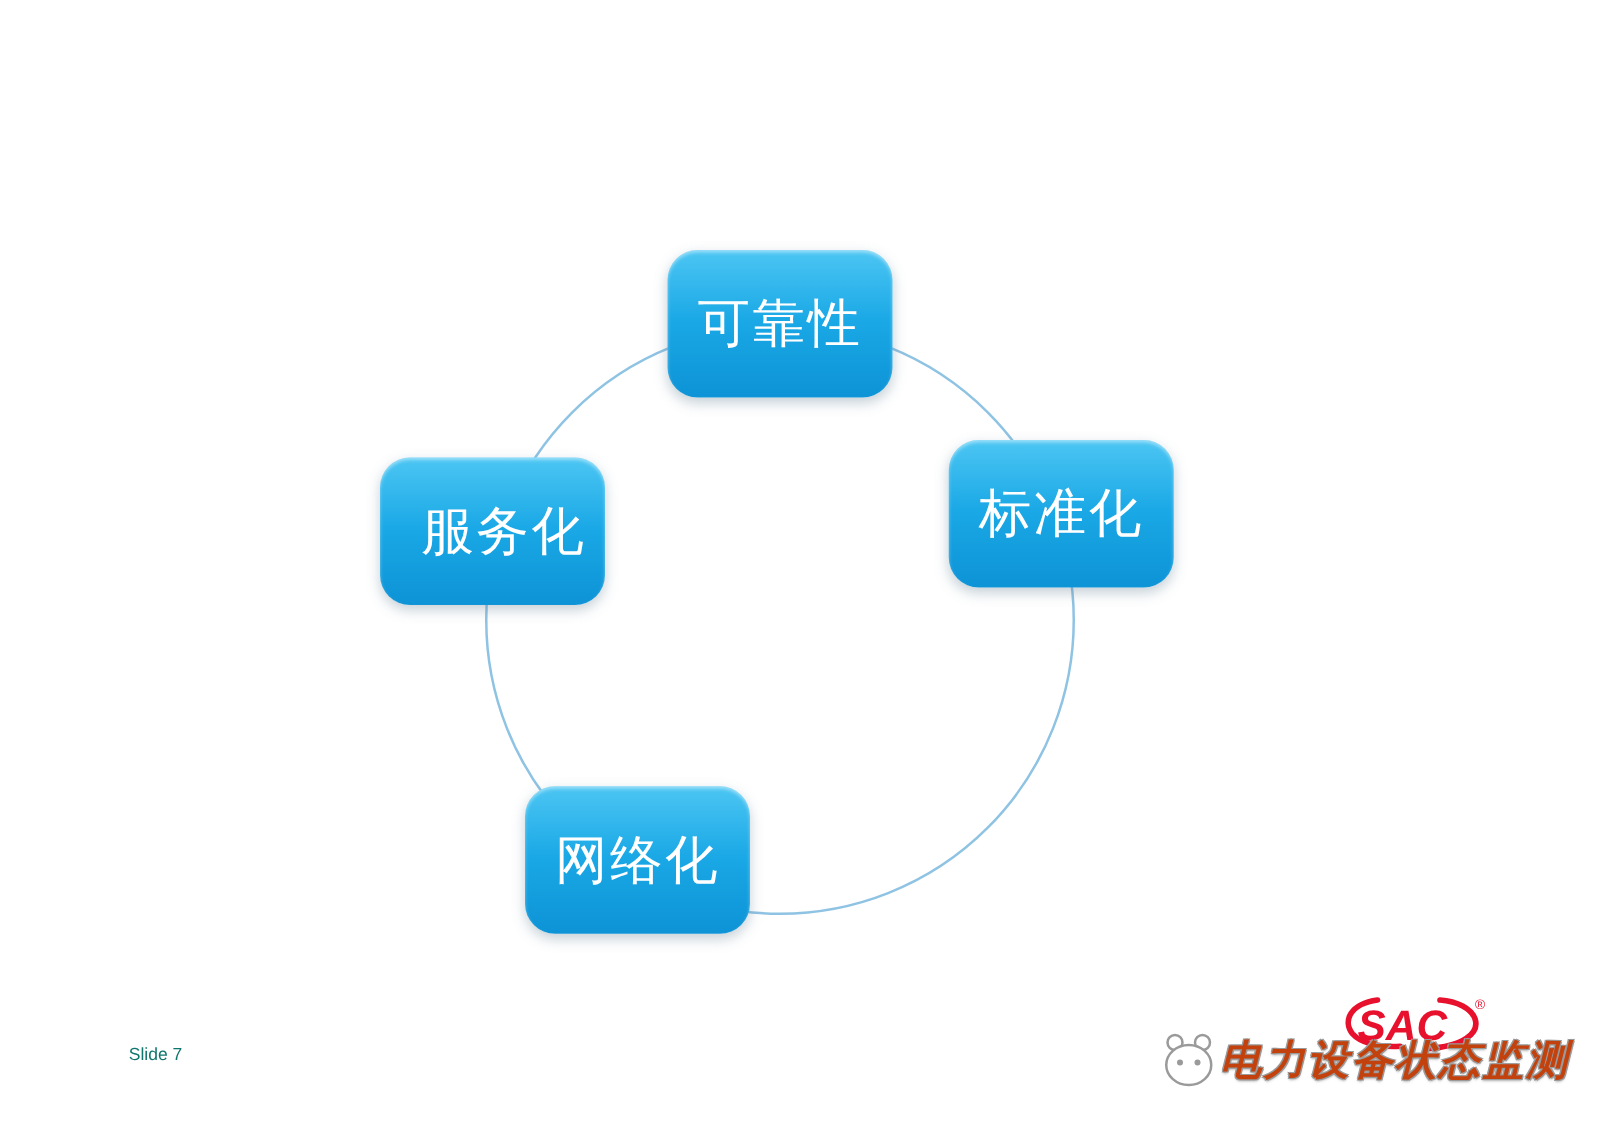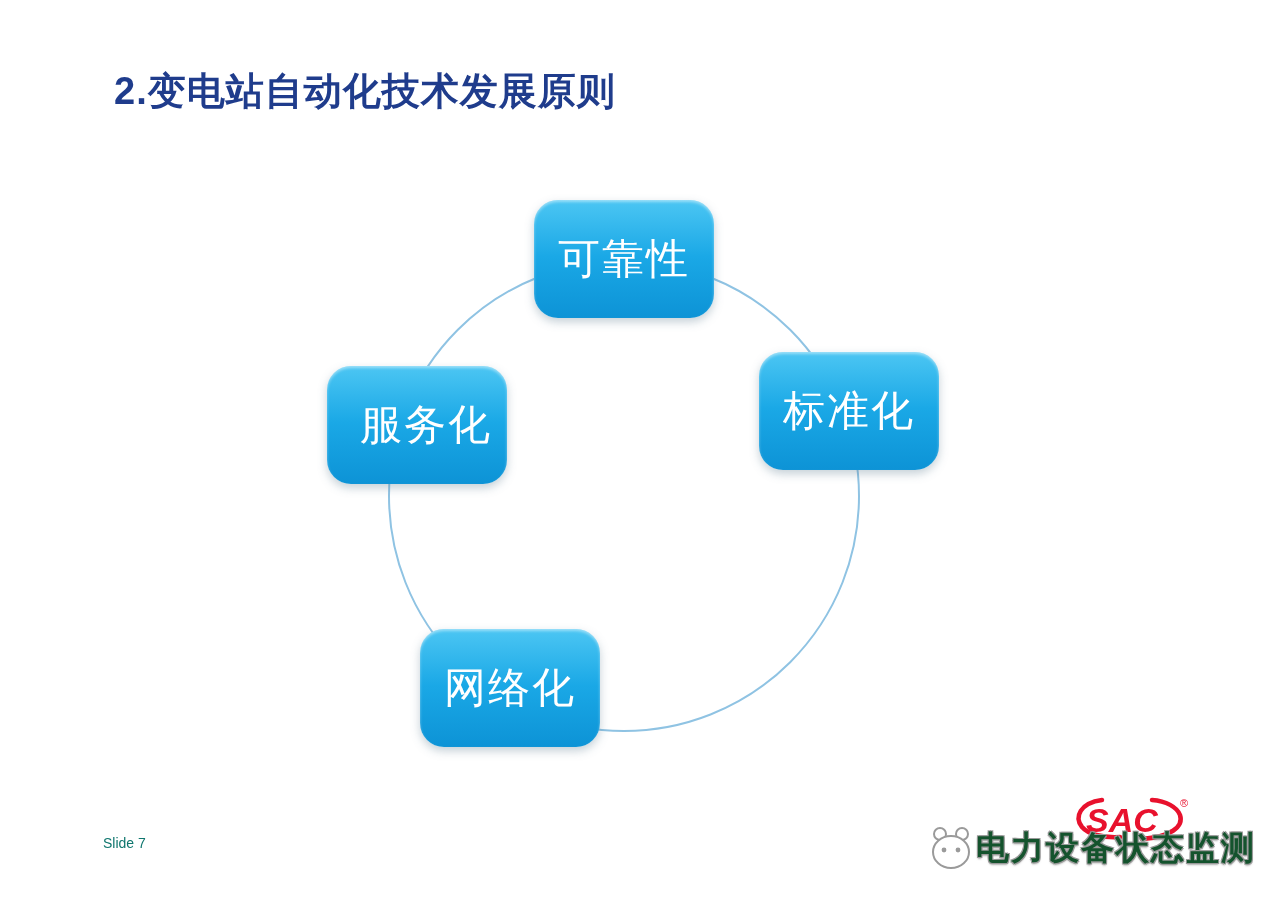--- a/index.html
+++ b/index.html
@@ -43,21 +43,21 @@
     z-index: 1;
   }
   .node span {
     color: #ffffff;
     font-size: 42px;
     font-weight: 500;
     letter-spacing: 2px;
     white-space: nowrap;
   }
   .node-top          { left: 534px; top: 200px; }
-  .node-left         { left: 327px; top: 366px; padding-left: 18px; }
+  .node-left         { left: 304px; top: 366px; padding-left: 18px; }
   .node-right        { left: 759px; top: 352px; }
   .node-bottom-left  { left: 396px; top: 629px; margin-left: 24px; }
   .node-bottom-right { left: 672px; top: 629px; }
 
   .slide-number {
     position: absolute;
     left: 103px; top: 835px;
     font-size: 14px;
     font-weight: 400;
     color: #0f766e;
@@ -74,36 +74,36 @@
     position: absolute;
     left: 926px; top: 824px;
     display: flex; align-items: center;
     z-index: 3;
   }
   .watermark-icon { width: 50px; height: 48px; flex: 0 0 auto; }
   .watermark-text {
     font-size: 33px;
     font-weight: 800;
     letter-spacing: 2px;
-    color: #14532d;
+    color: #c2410c;
     white-space: nowrap;
     text-shadow:
       -1px -1px 0 #9a9a9a,
        1px -1px 0 #9a9a9a,
       -1px  1px 0 #9a9a9a,
        1px  1px 0 #9a9a9a,
        0    2px 2px rgba(120,120,120,0.6);
+    font-style: italic;
   }
 </style>
 </head>
 <body>
 
 <div class="slide">
 
-  <h1 class="title">2.变电站自动化技术发展原则</h1>
 
   <div class="diagram">
     <div class="connector-circle"></div>
 
     <div class="node node-top">
       <span>可靠性</span>
     </div>
     <div class="node node-right">
       <span>标准化</span>
     </div>

